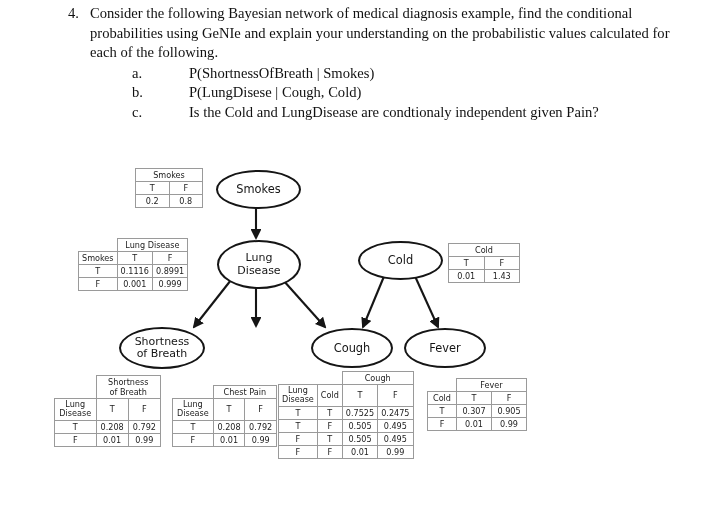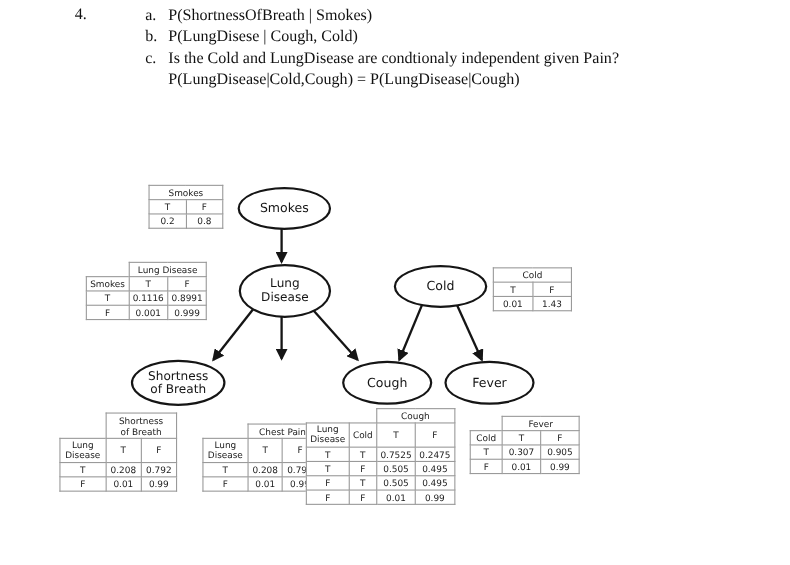--- a/index.html
+++ b/index.html
@@ -49,21 +49,21 @@
   .subrow {
     display: flex;
     align-items: flex-start;
     font-size: 14.6px;
     line-height: 19.4px;
   }
   .sublabel {
     width: 21px;
     flex: 0 0 21px;
   }
-  .subtext { flex: 1 1 auto; }
+  .subtext { flex: 1 1 auto; margin-left: 36px; }
   .subcont {
     padding-left: 21px;
     font-size: 14.6px;
     line-height: 19.4px;
   }
 
   
   #diagram {
     position: absolute;
     left: 0;
@@ -120,34 +120,34 @@
 </style>
 </head>
 <body>
 
 <div id="page">
 
   <div class="qblock">
     <div class="qrow">
       <div class="qnum">4.</div>
       <div class="qbody">
+        <p>Consider the following Bayesian network of medical diagnosis example, find the conditional probabilities using GeNIe and explain your understanding on the probabilistic values calculated for each of the following.</p>
         <div class="sublist">
           <div class="subrow">
             <span class="sublabel">a.</span>
             <span class="subtext">P(ShortnessOfBreath | Smokes)</span>
           </div>
           <div class="subrow">
             <span class="sublabel">b.</span>
             <span class="subtext">P(LungDisese | Cough, Cold)</span>
           </div>
           <div class="subrow">
             <span class="sublabel">c.</span>
             <span class="subtext">Is the Cold and LungDisease are condtionaly independent given Pain?</span>
           </div>
-          <div class="subcont">P(LungDisease|Cold,Cough) = P(LungDisease|Cough)</div>
         </div>
       </div>
     </div>
   </div>
 
   <svg id="diagram" viewBox="0 0 718 514" xmlns="http://www.w3.org/2000/svg">
     <defs>
       <marker id="arrow" viewBox="0 0 10 10" refX="8.2" refY="5" markerWidth="5.2" markerHeight="5.2" orient="auto-start-reverse">
         <path d="M 0 0 L 10 5 L 0 10 z" fill="#151515"></path>
       </marker>
@@ -276,21 +276,21 @@
       <td>0.792</td>
     </tr>
     <tr>
       <td>F</td>
       <td>0.01</td>
       <td>0.99</td>
     </tr>
   </tbody>
     </table>
 
-  <table class="cpt" style="left:172px; top:385px; width:105px;margin-left:12px;">
+  <table class="cpt" style="left:172px; top:385px; width:105px;">
     <tbody>
         <tr>
       <td class="blank"></td>
       <td colspan="2">Chest Pain</td>
     </tr>
     <tr>
       <td class="stub">
         <span>Lung</span><br>
         <span>Disease</span>
       </td>

